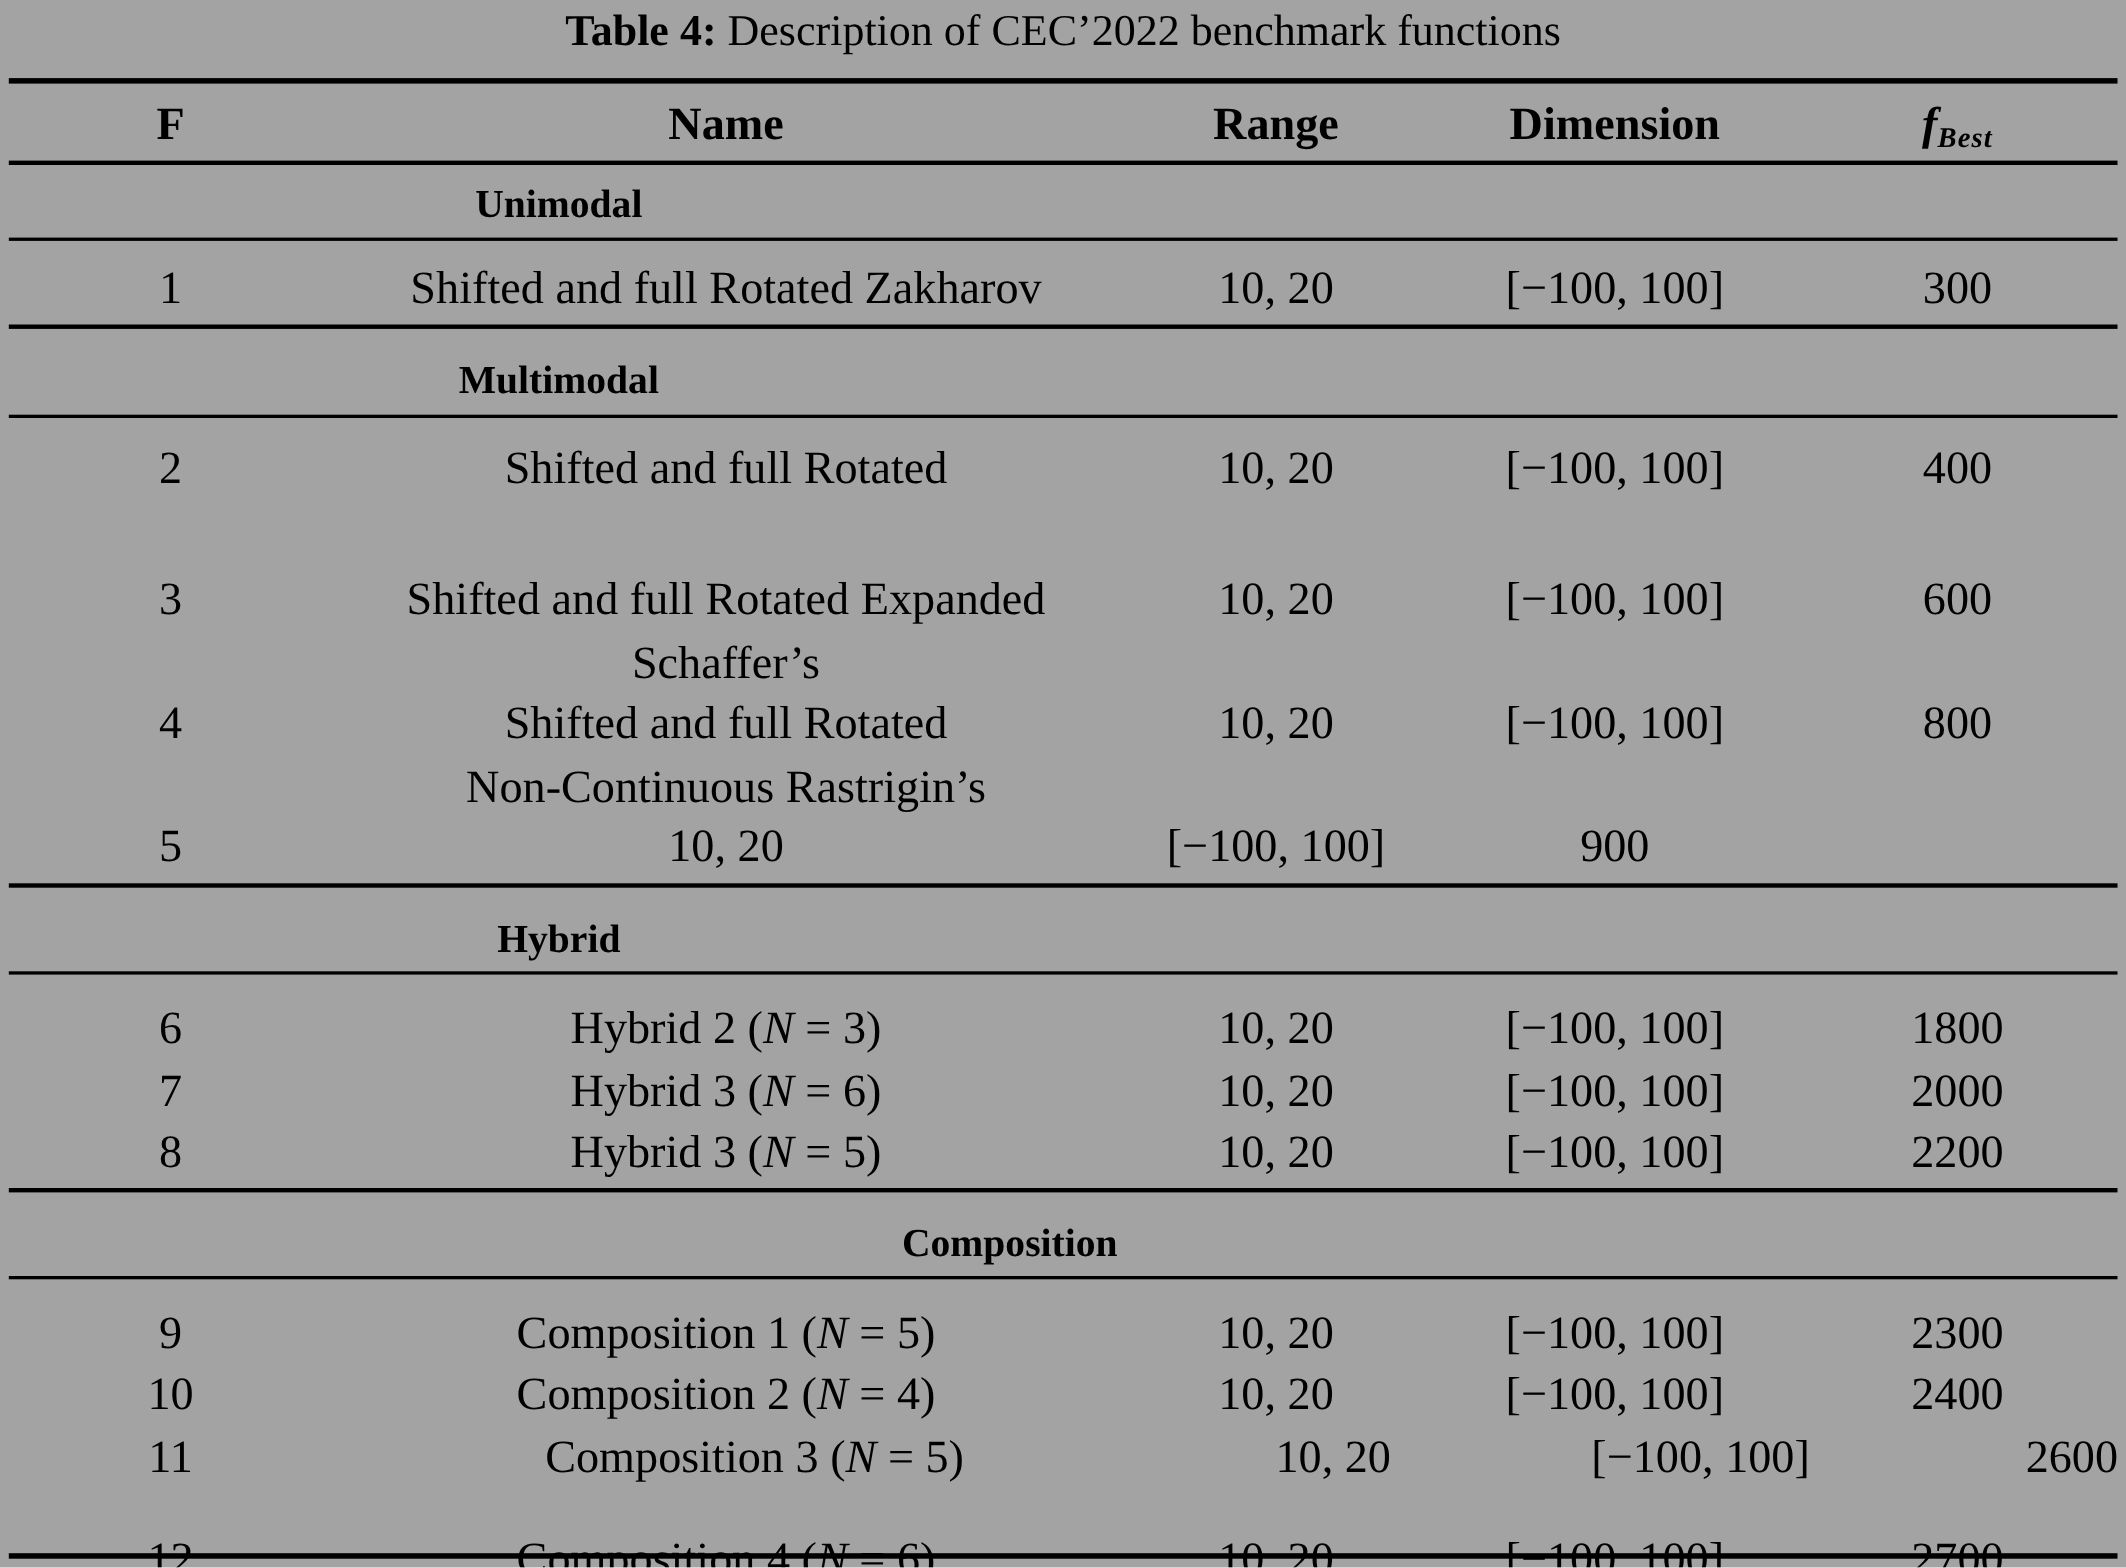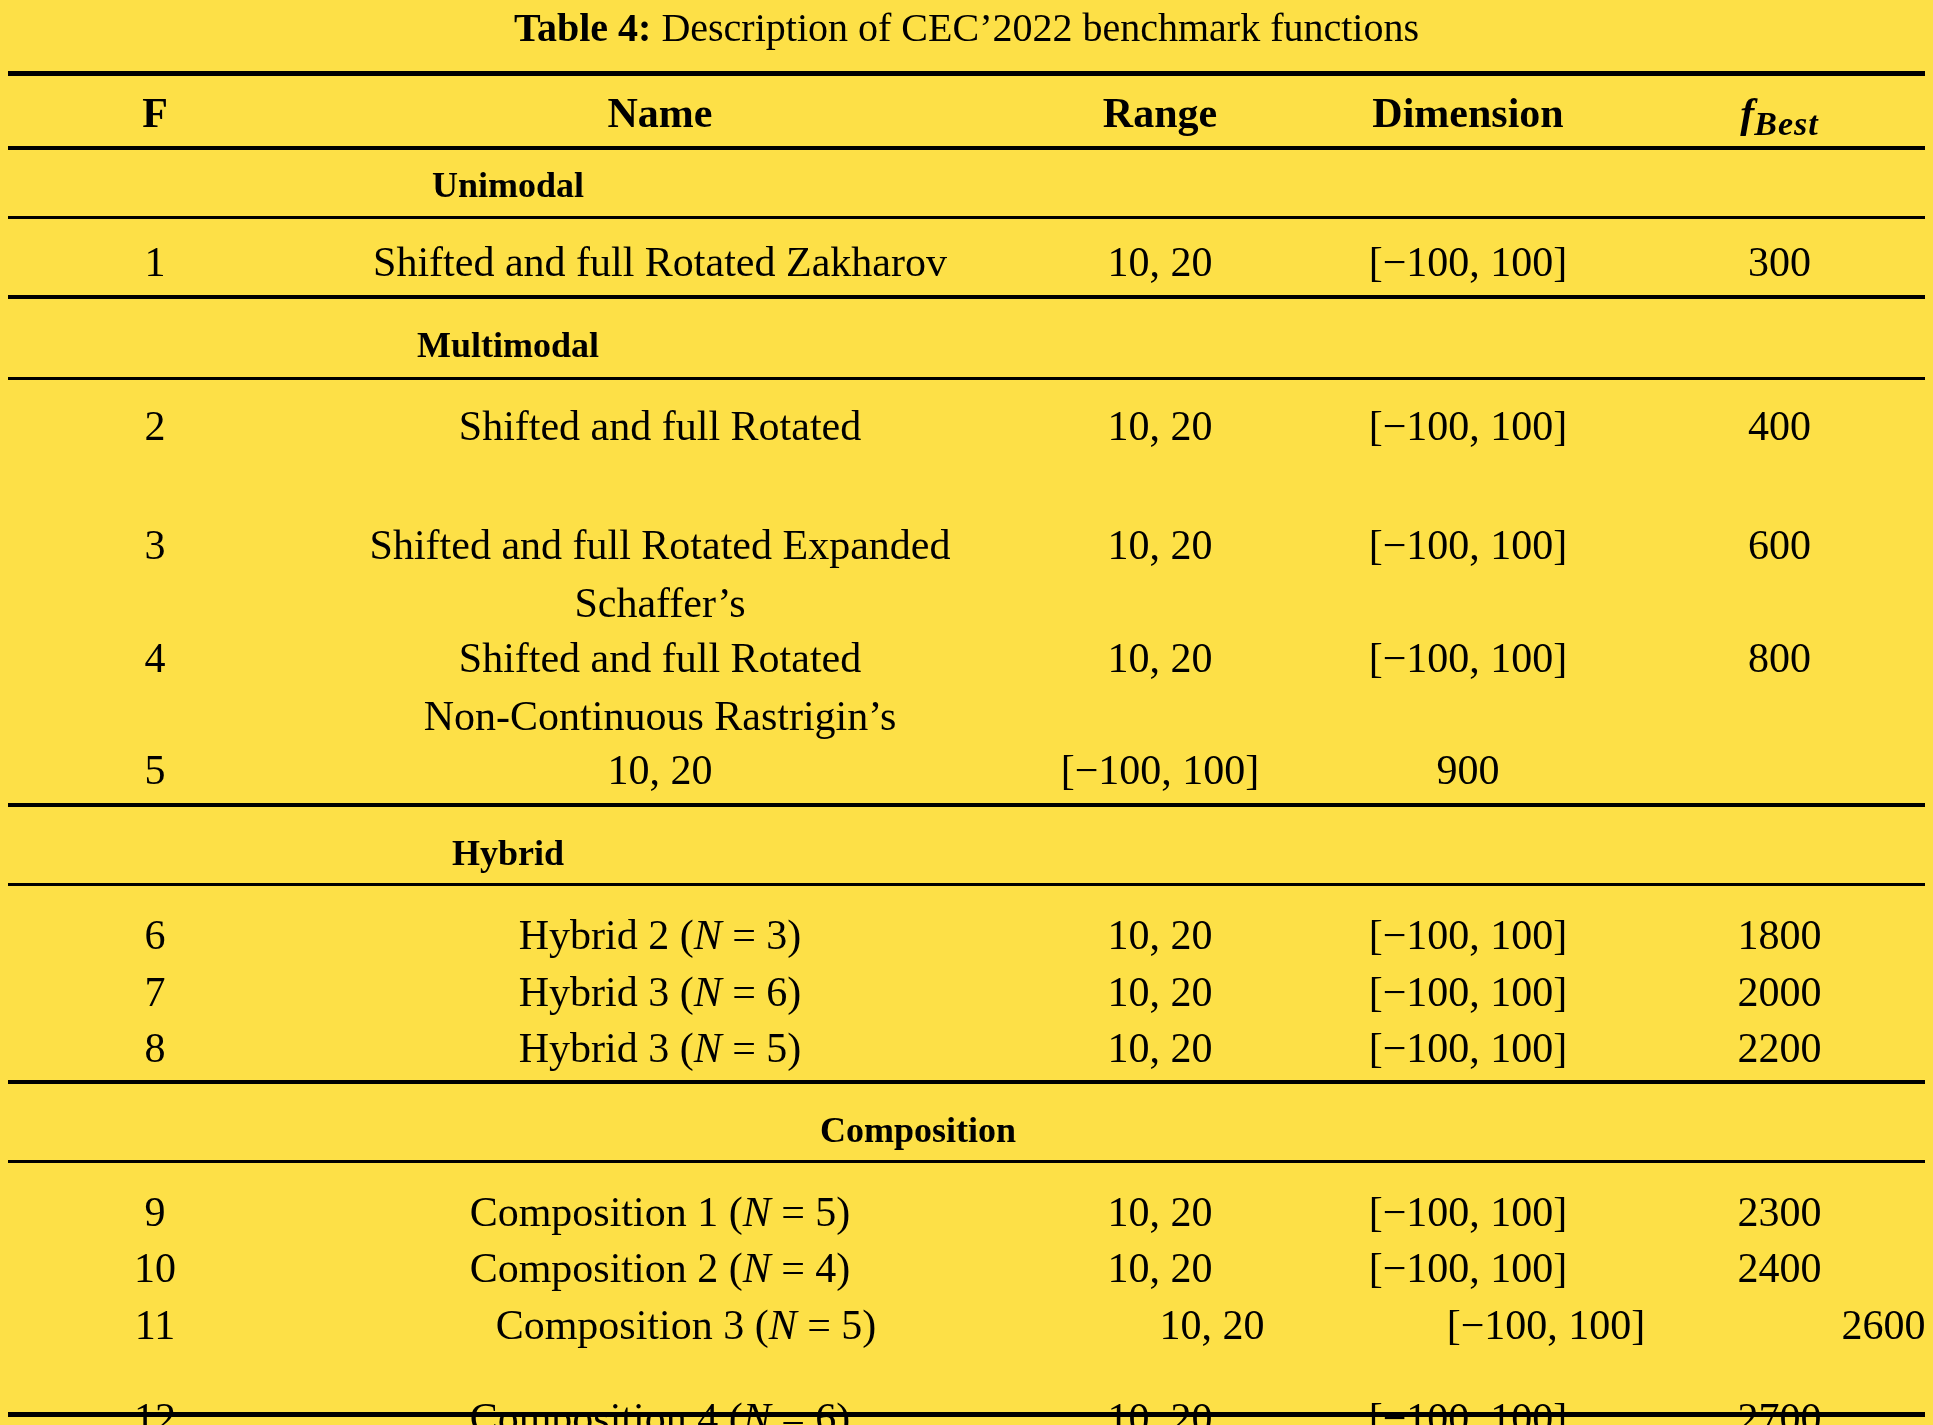--- a/index.html
+++ b/index.html
@@ -1,20 +1,20 @@
 <!DOCTYPE html>
 <html><head>
 <meta charset="utf-8">
 <style>
   html, body { margin: 0; padding: 0; background: #ffffff; }
   .page {
     position: relative;
     width: 1933px;
     height: 1425px;
-    background: #fde047;
+    background: #a3a3a3;
     color: #000000;
     font-family: "Liberation Serif", serif;
     overflow: hidden;
   }
   .caption {
     position: absolute;
     top: 2px;
     left: 0;
     width: 1933px;
     text-align: center;
@@ -49,21 +49,21 @@
     width: 1016px;
     text-align: center;
     font-weight: 700;
     font-size: 36px;
     line-height: 58px;
   }
   .fb-base { font-style: italic; font-weight: 700; }
   .fb-sub {
     font-style: italic;
     font-weight: 700;
-    font-size: 34px;
+    font-size: 26px;
     vertical-align: -8px;
     letter-spacing: 1px;
   }
 </style>
 </head>
 <body>
 
 <div class="page">
 
   <div class="caption"><span class="cap-label">Table 4:</span><span> Description of CEC’2022 benchmark functions</span></div>

